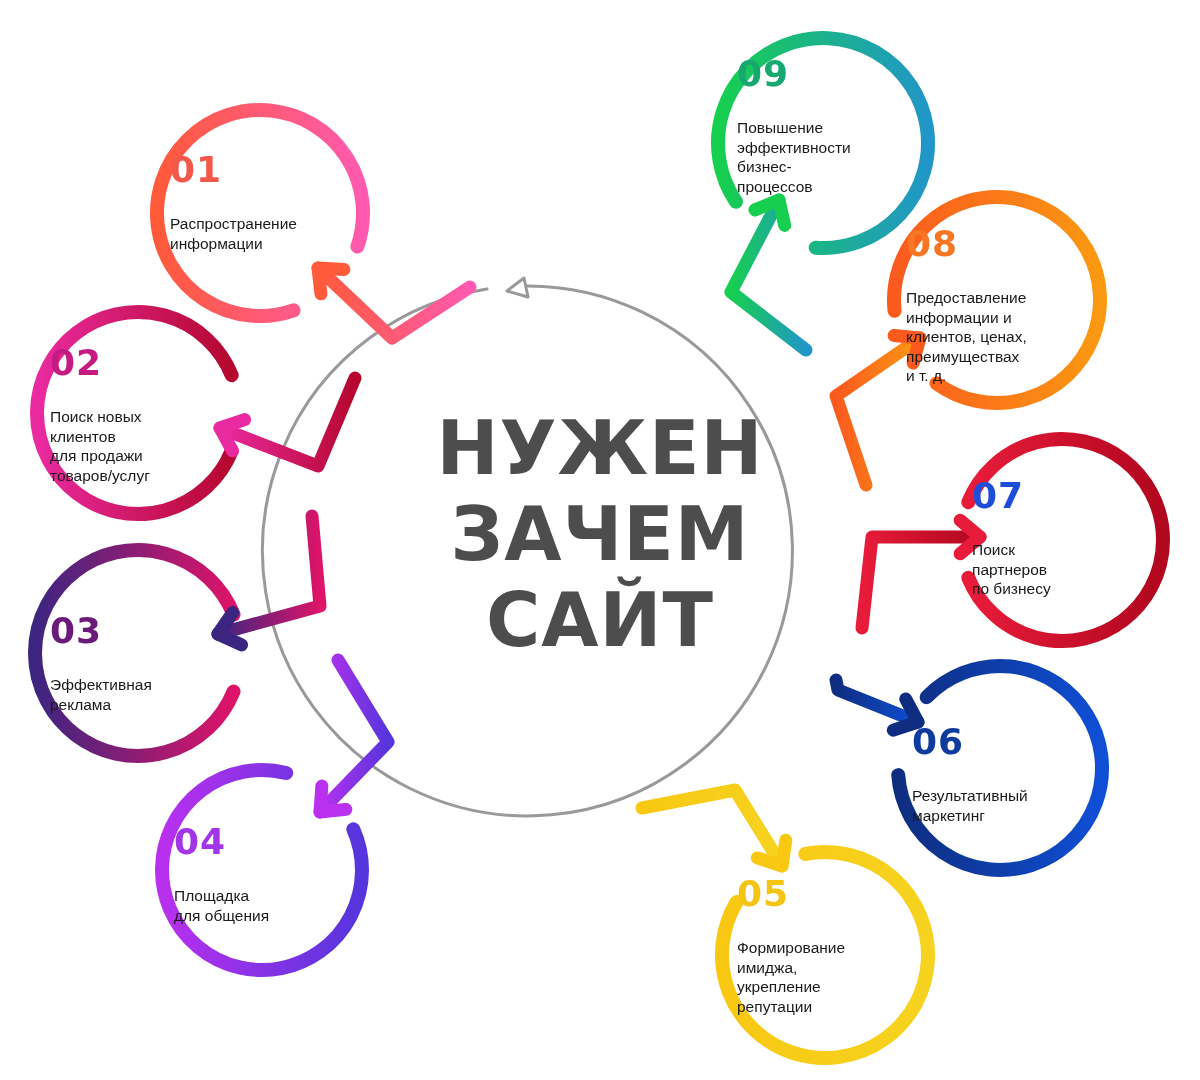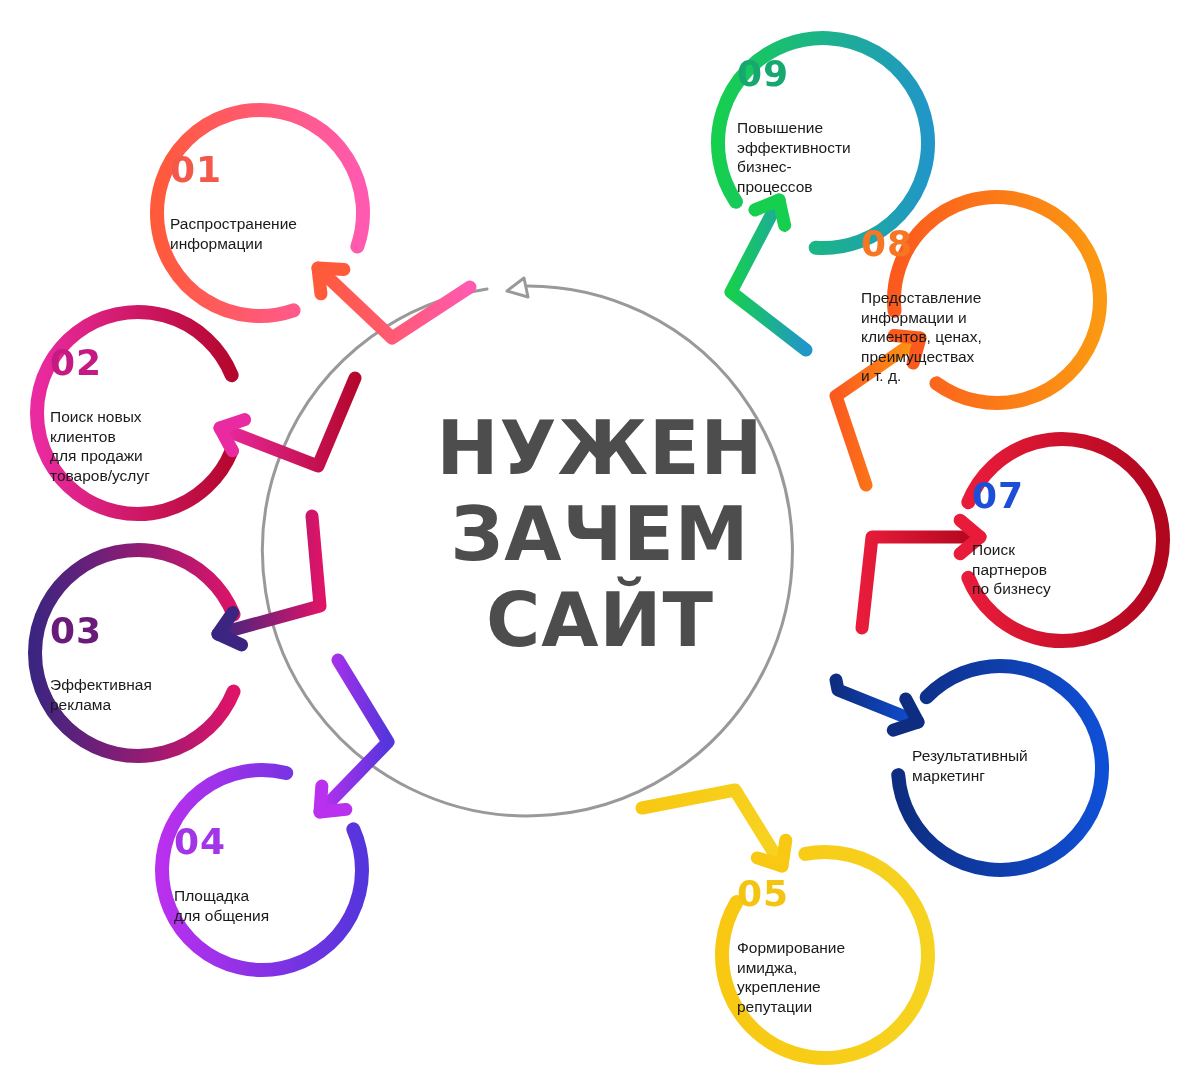--- a/index.html
+++ b/index.html
@@ -146,36 +146,37 @@
   <div class="node-num" style="color:#f3c512">05</div>
   <div class="node-text">
     <div>Формирование</div>
     <div>имиджа,</div>
     <div>укрепление</div>
     <div>репутации</div>
   </div>
 </div>
 
 <div class="node-label" style="left:912px;top:722px;width:176px;">
+  <div class="node-num" style="color:#0e3c9e">06</div>
   <div class="node-text">
     <div>Результативный</div>
     <div>маркетинг</div>
   </div>
 </div>
 
 <div class="node-label" style="left:972px;top:476px;width:176px;">
   <div class="node-num" style="color:#1d4ed8">07</div>
   <div class="node-text">
     <div>Поиск</div>
     <div>партнеров</div>
     <div>по бизнесу</div>
   </div>
 </div>
 
-<div class="node-label" style="left:861px;top:224px;width:196px;">
+<div class="node-label" style="left:906px;top:224px;width:196px;">
   <div class="node-num" style="color:#f77624">08</div>
   <div class="node-text">
     <div>Предоставление</div>
     <div>информации и</div>
     <div>клиентов, ценах,</div>
     <div>преимуществах</div>
     <div>и т. д.</div>
   </div>
 </div>
 

